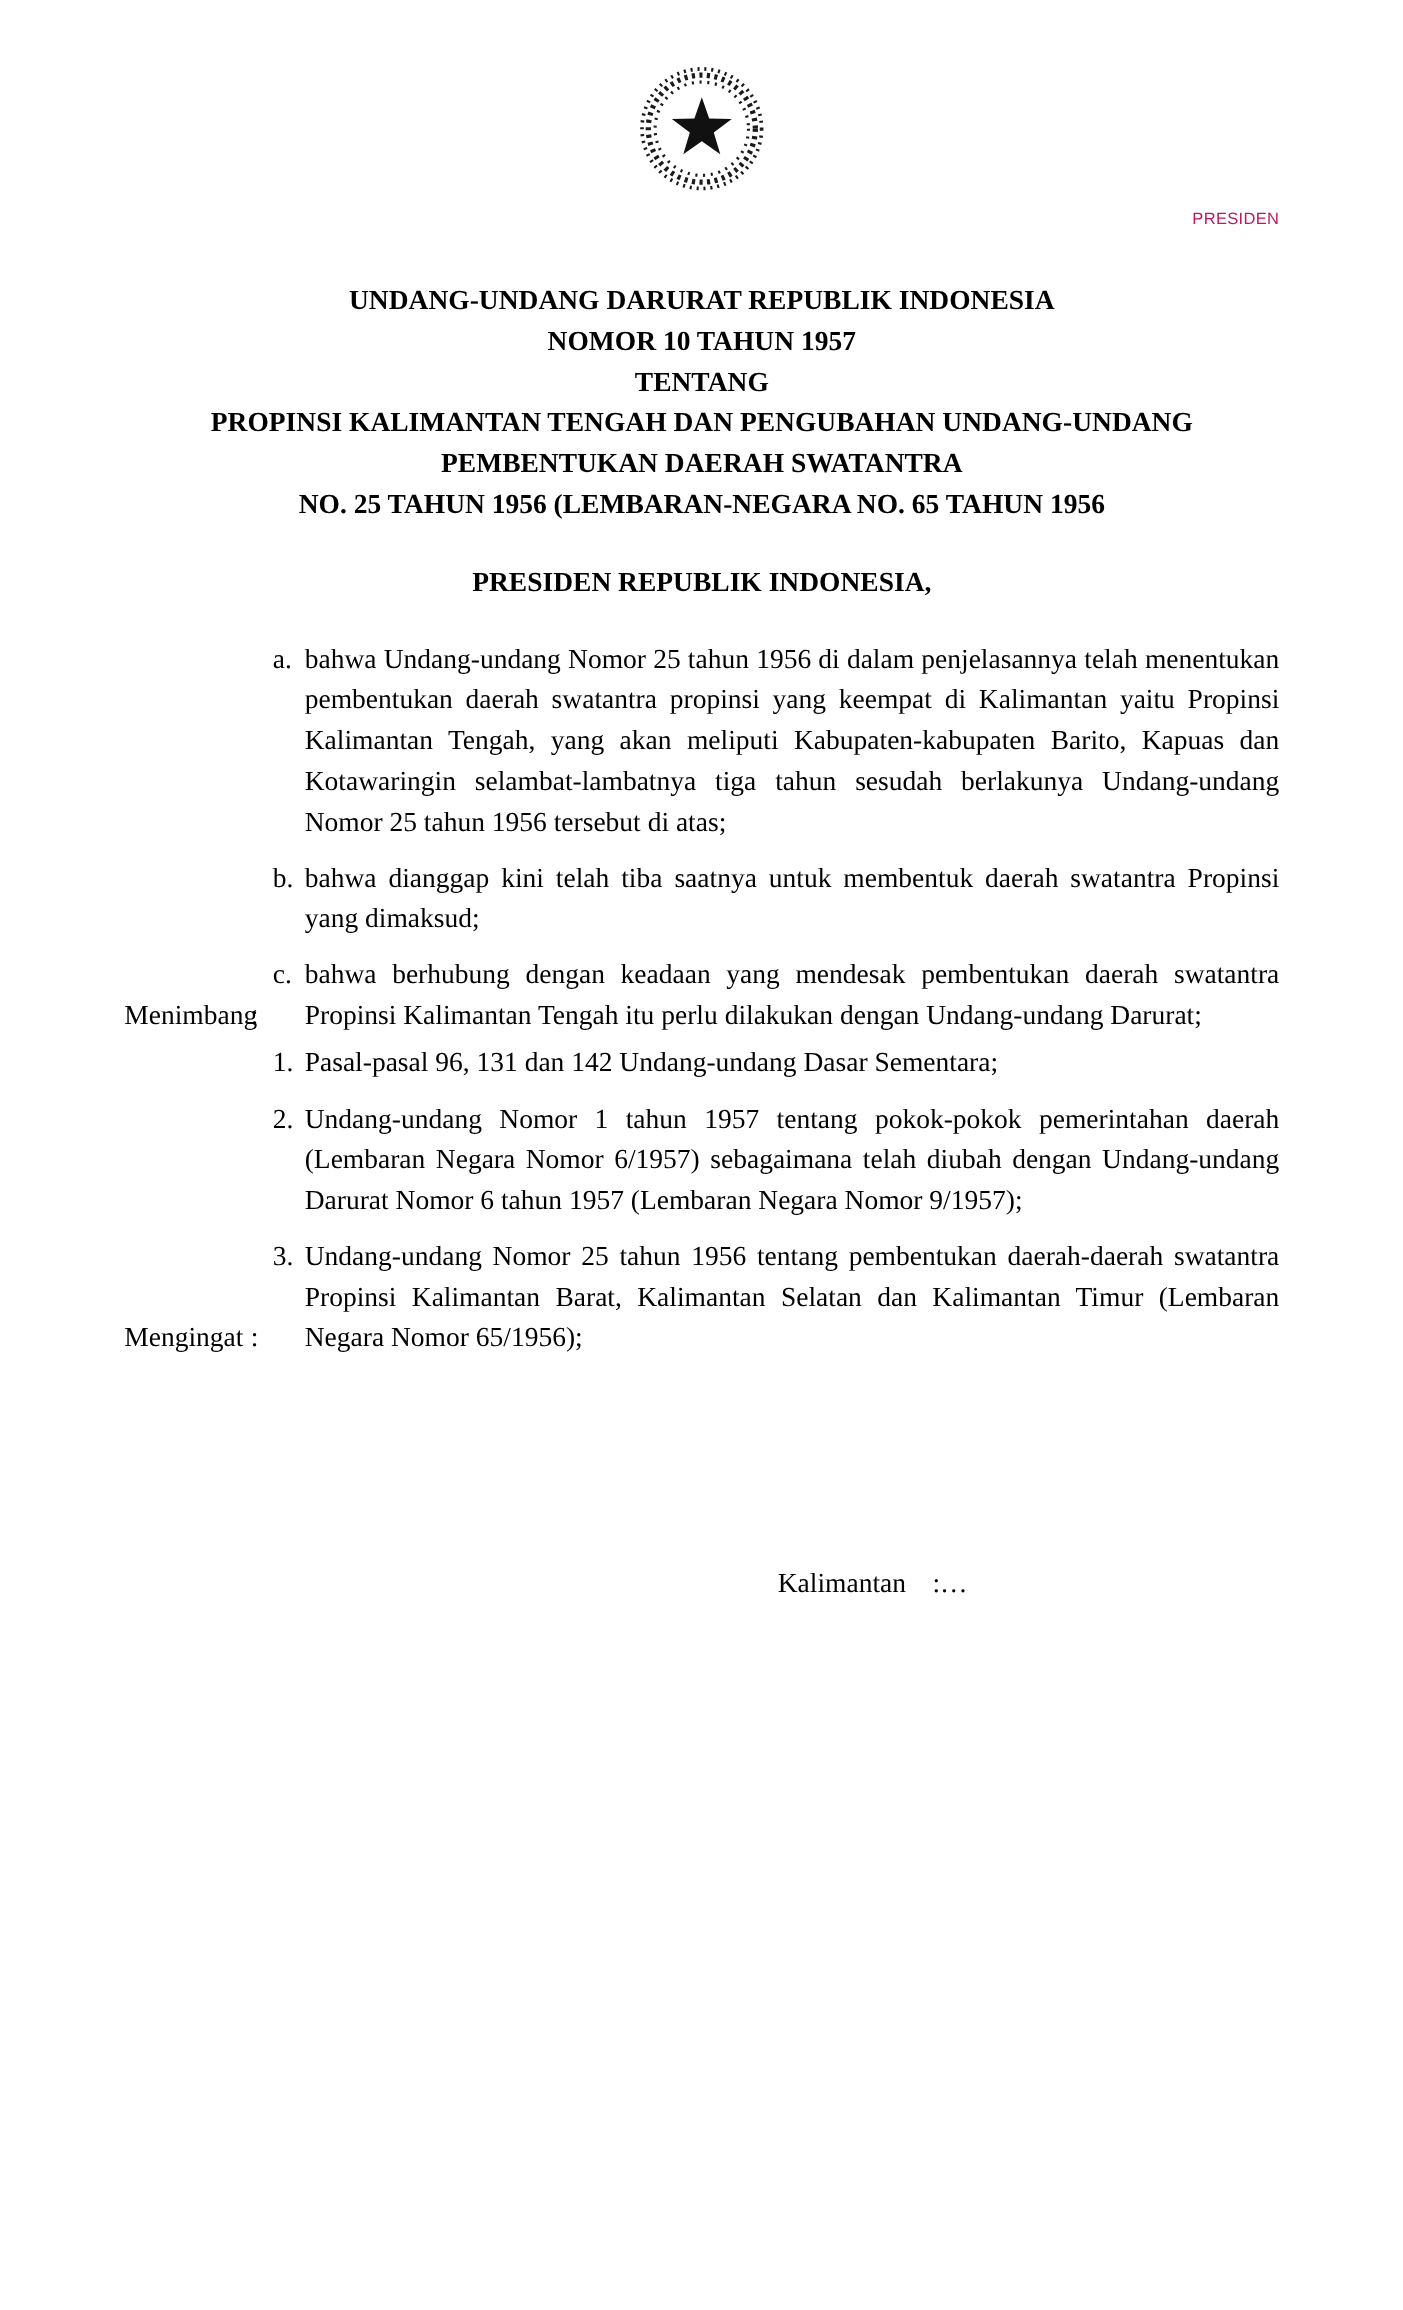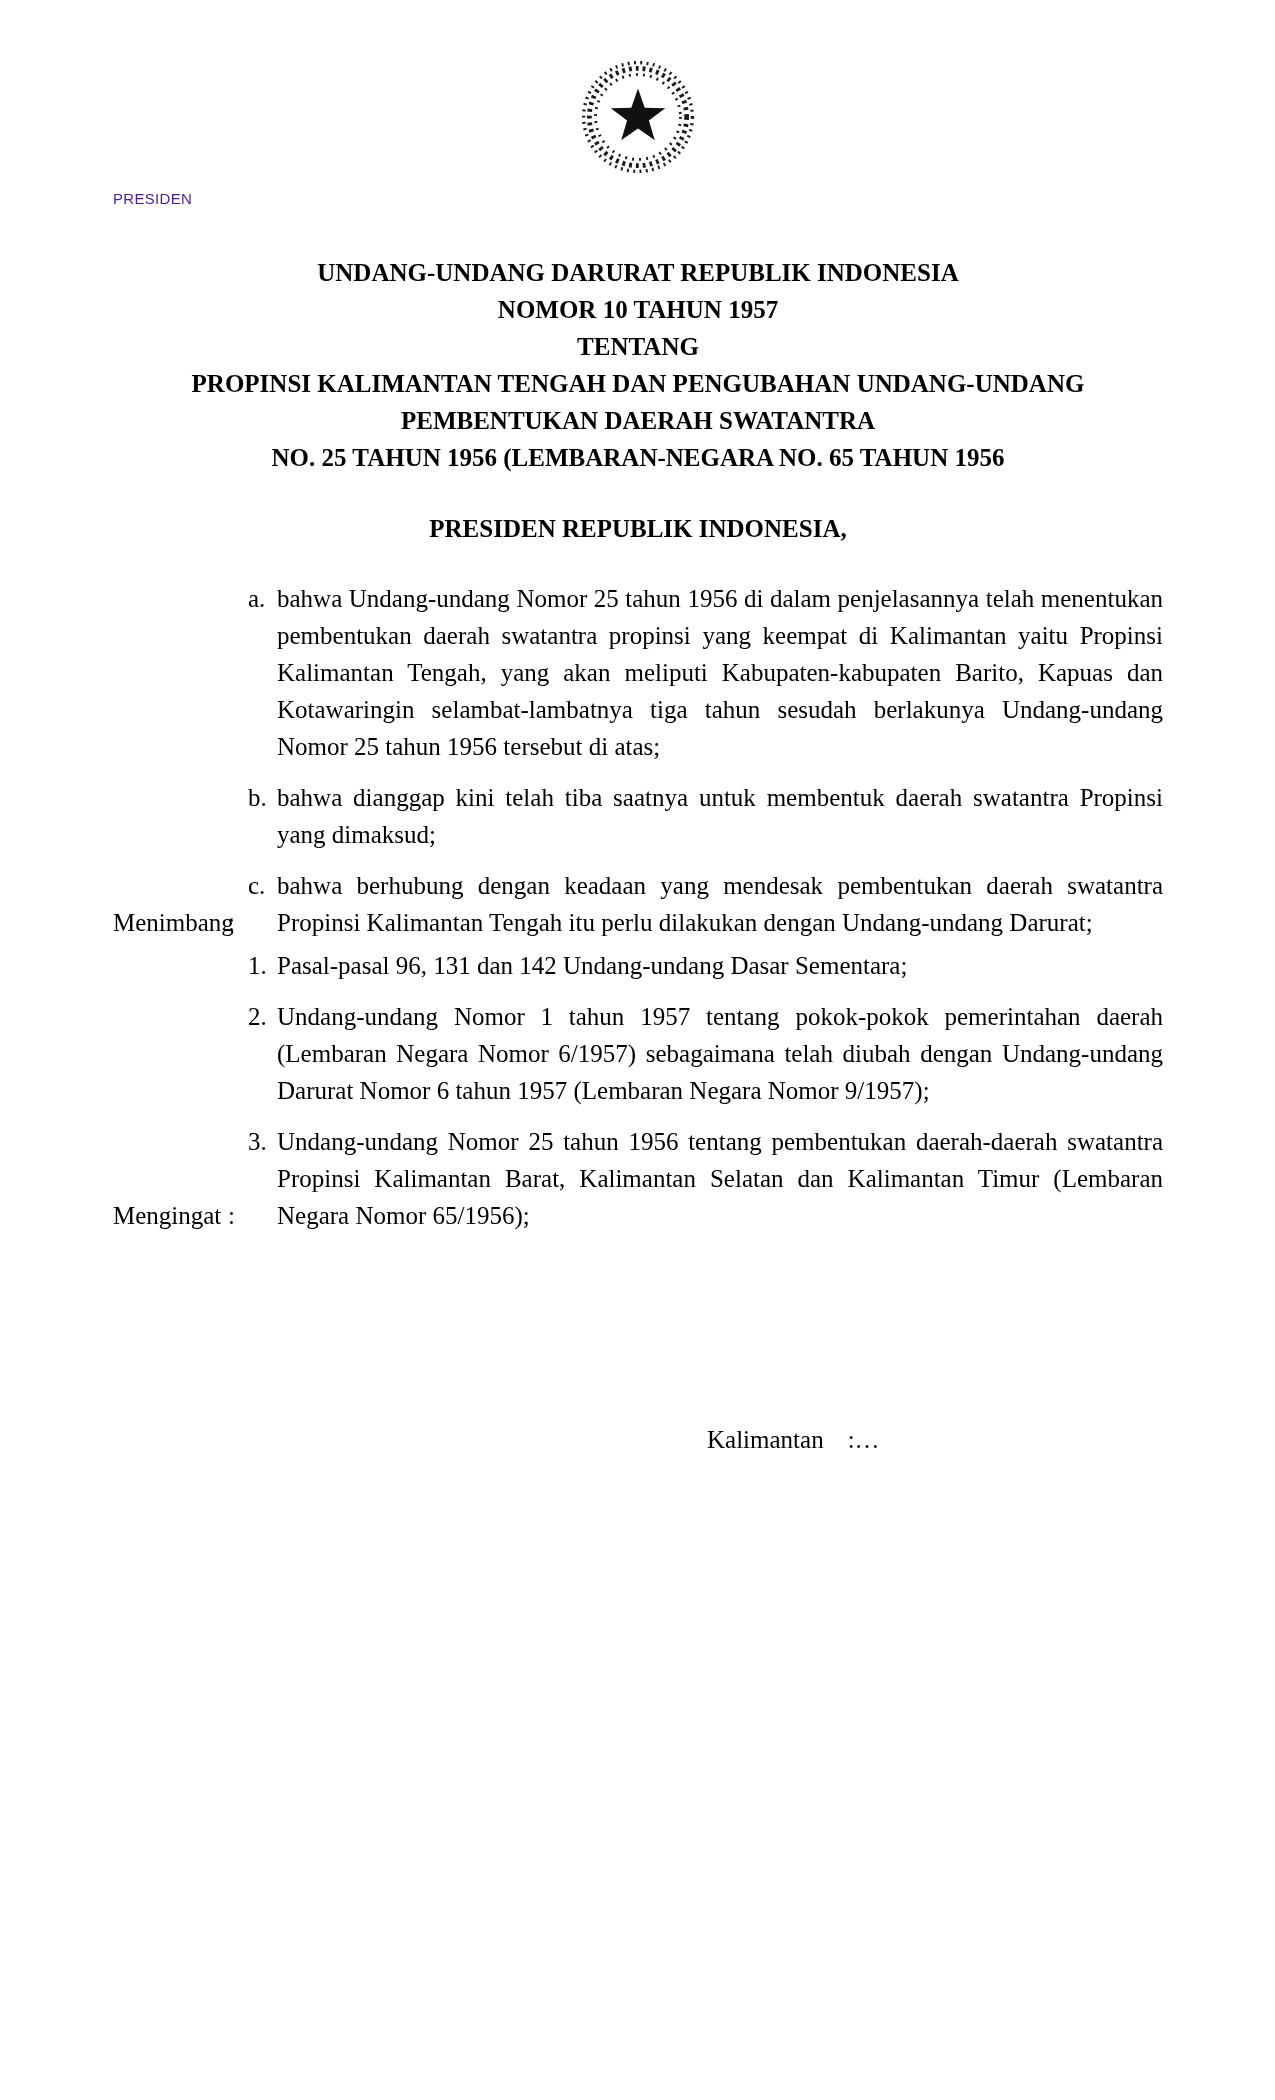--- a/index.html
+++ b/index.html
@@ -14,25 +14,25 @@
     font-family: "Liberation Serif", serif;
     padding: 55px 112px 0 113px;
     overflow: hidden;
   }
 
   
   .seal-wrap { text-align: center; }
   .seal-svg { display: inline-block; width: 124px; height: 124px; }
   .seal-caption {
     margin-top: 6px;
-    text-align: left;
+    text-align: right;
     font-family: "Liberation Sans", sans-serif;
     font-size: 15px;
     line-height: 19px;
-    color: #4c1d95;
+    color: #be185d;
     letter-spacing: 0.3px;
   }
 
   
   .title-block {
     margin-top: 46px;
     text-align: center;
     font-weight: bold;
     font-size: 25px;
     line-height: 37px;

